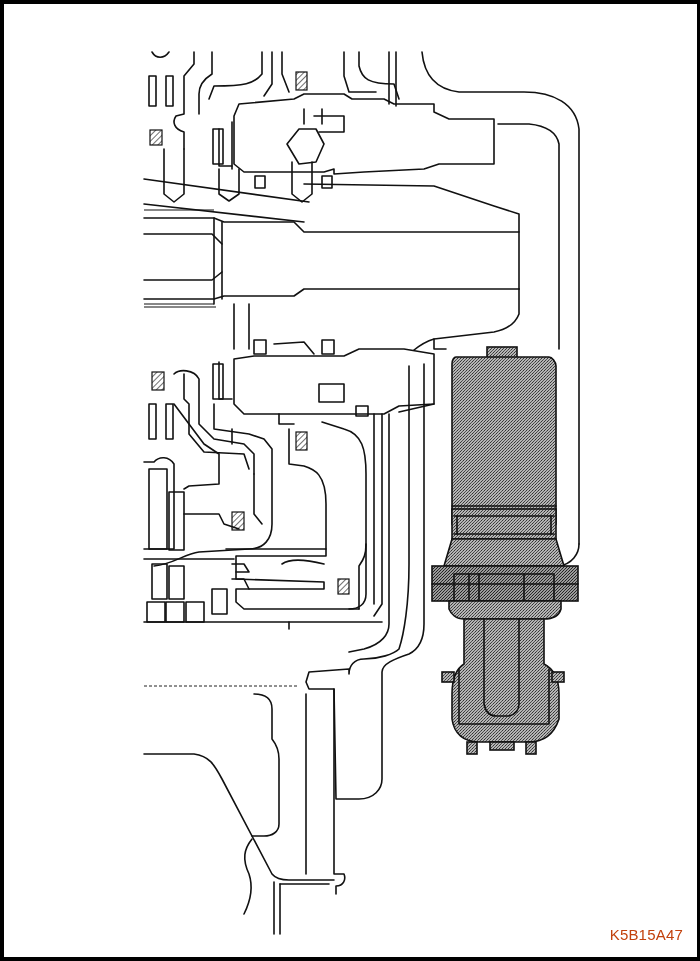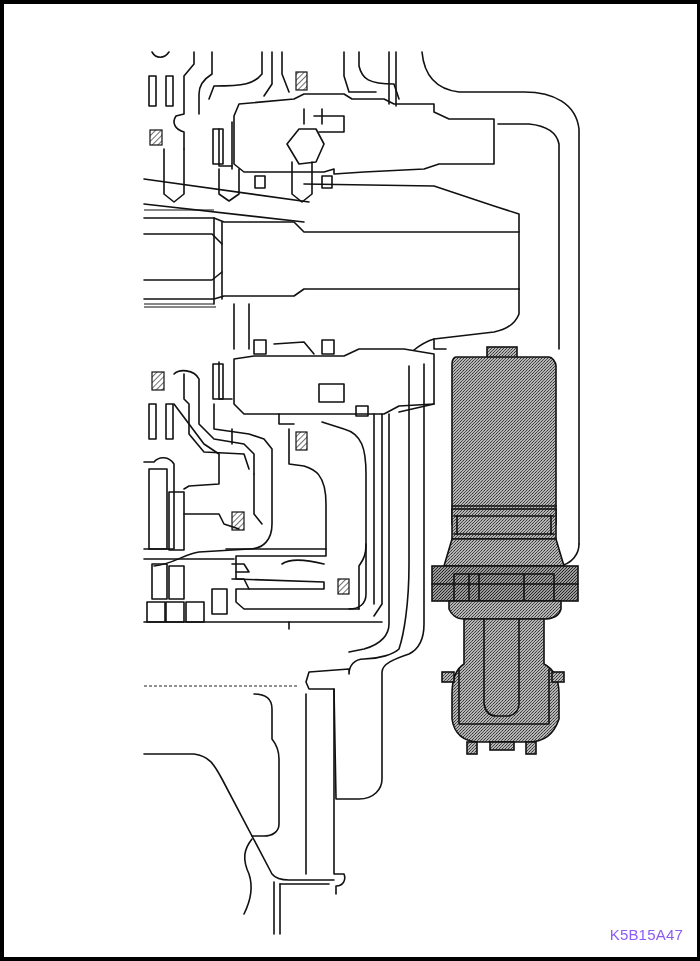--- a/index.html
+++ b/index.html
@@ -32,21 +32,21 @@
       left: 0;
       top: 0;
       width: 700px;
       height: 961px;
     }
     .figure-code {
       position: absolute;
       right: 14px;
       bottom: 14px;
       font-size: 15px;
-      color: #8b5cf6;
+      color: #c2410c;
       letter-spacing: 0.2px;
     }
     svg .ln { fill: none; stroke: #111; stroke-width: 1.6; stroke-linejoin: round; stroke-linecap: round; }
     svg .thin { fill: none; stroke: #111; stroke-width: 1.1; }
     svg .hatch { fill: url(#hatchPat); stroke: #111; stroke-width: 1.2; }
     svg .shade { fill: url(#stipple); stroke: #111; stroke-width: 1.6; }
     svg .shade-dark { fill: url(#stippleDark); stroke: #111; stroke-width: 1.6; }
     svg .dash { fill: none; stroke: #222; stroke-width: 1; stroke-dasharray: 3 2; }
   </style>
 </head>

